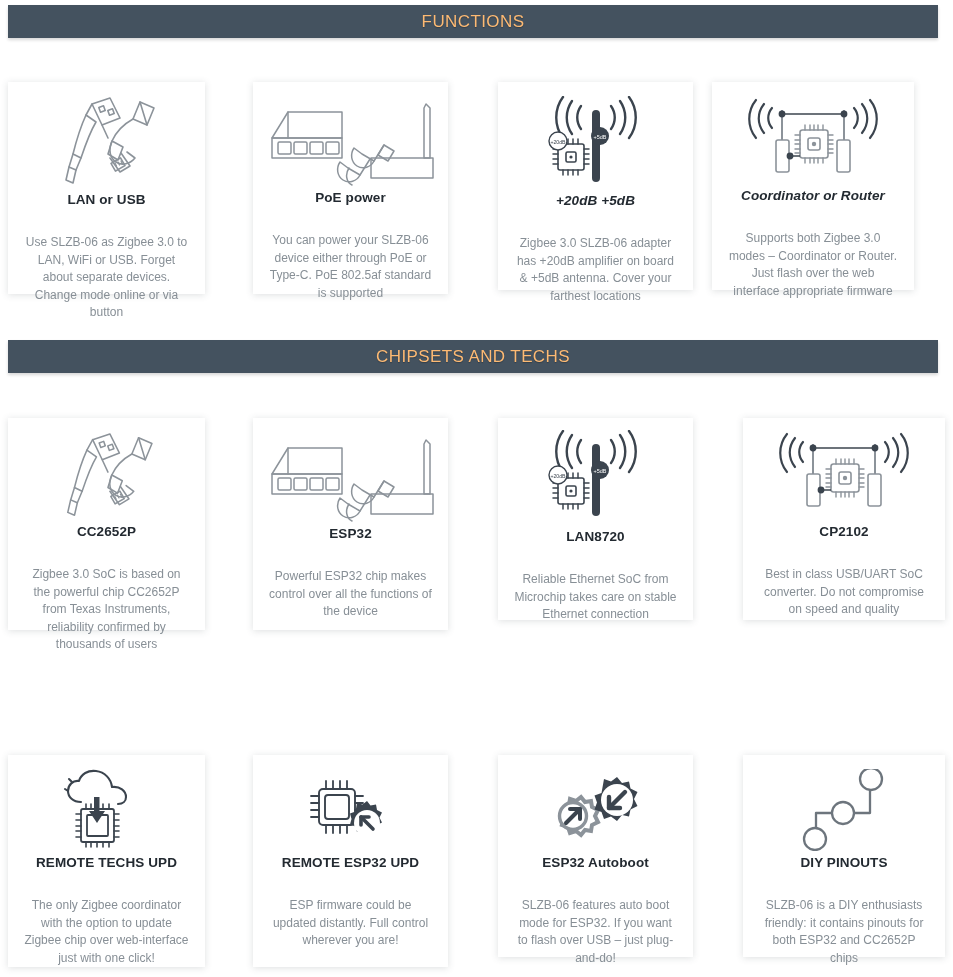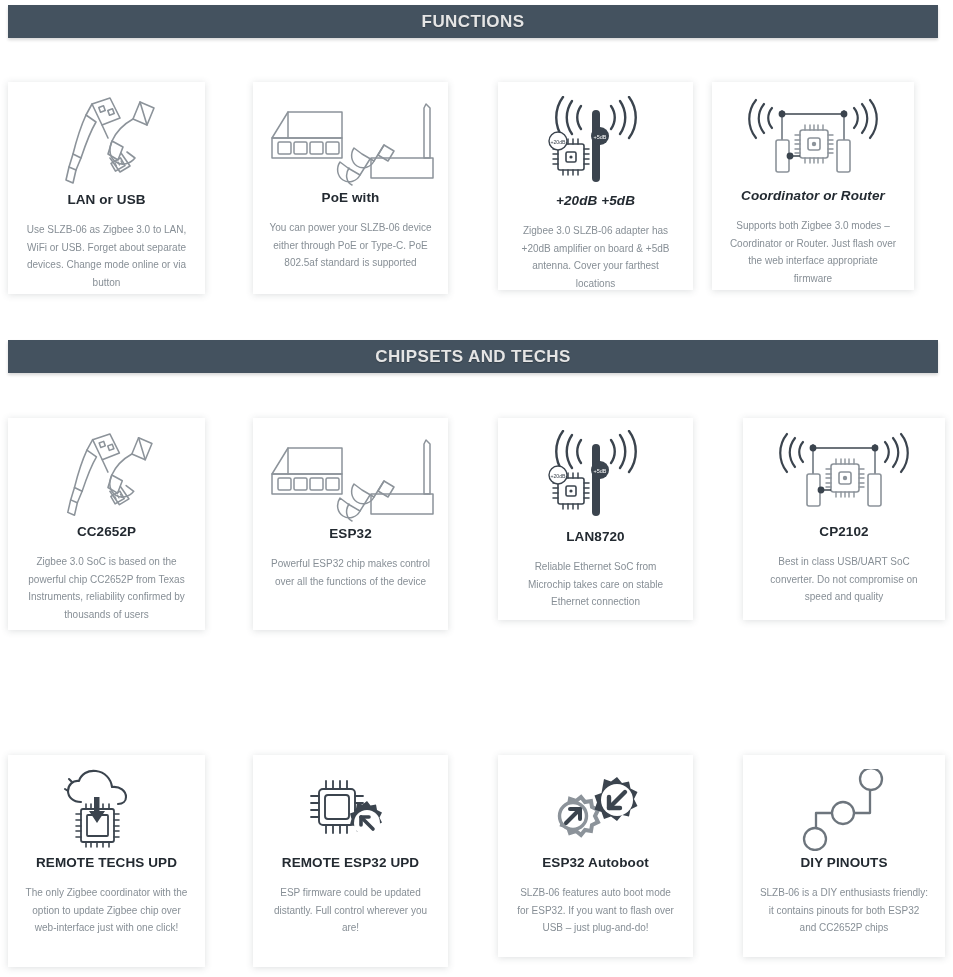--- a/index.html
+++ b/index.html
@@ -18,22 +18,22 @@
     left: 8px;
     width: 930px;
     height: 33px;
     background: #44525f;
     display: flex;
     align-items: center;
     justify-content: center;
     box-shadow: 0 2px 3px rgba(0,0,0,0.16);
   }
   .section-bar .bar-title {
-    color: #e5e5e5;
-    font-weight: bold;
+    color: #fdba74;
+    font-weight: normal;
     font-size: 17px;
     letter-spacing: 0.4px;
     text-shadow: 0 1px 1px rgba(0,0,0,0.25);
   }
   #bar-functions { top: 5px; }
   #bar-chipsets  { top: 340px; }
   #bar-updates   { top: 677px; }
 
   
   .card {
@@ -53,25 +53,25 @@
   }
   .card .card-title {
     font-weight: bold;
     font-size: 13.5px;
     color: #232a31;
     text-align: center;
     margin-top: 4px;
     letter-spacing: 0.1px;
   }
   .card .card-desc {
-    font-size: 10px;
+    font-size: 12px;
     line-height: 17.5px;
     color: #878f96;
     text-align: center;
-    margin-top: 14px;
+    margin-top: 27px;
     padding: 0 6px;
   }
 
   
   #card-lan-or-usb        { left: 8px;   top: 82px;  width: 197px; height: 212px; }
   #card-poe-power         { left: 253px; top: 82px;  width: 195px; height: 212px; }
   #card-gain              { left: 498px; top: 82px;  width: 195px; height: 208px; }
   #card-coordinator       { left: 712px; top: 82px;  width: 202px; height: 208px; }
 
   
@@ -143,21 +143,21 @@
           <path d="M108 65 L118 49"></path>
           <path d="M118 49 L128 55 L122 65 L112 59 Z"></path>
           <path d="M83 72 C79 78 80 86 86 89"></path>
           <path d="M74 66 C70 72 71 80 77 84 C83 88 91 85 94 79 L82 72 Z"></path>
           <path d="M94 79 L104 63"></path>
           <rect x="105" y="62" width="62" height="20"></rect>
           <path d="M160 8 L164 12 L164 62 L158 62 L158 12 Z"></path>
         </g>
       </svg>
     </div>
-    <div class="card-title">PoE with</div>
+    <div class="card-title">PoE power</div>
     <div class="card-desc">You can power your SLZB-06 device either through PoE or Type-C. PoE 802.5af standard is supported</div>
   </div>
 
   <div class="card" id="card-gain">
     <div class="icon-wrap">
       <svg width="110" height="95" viewBox="0 0 110 95">
         <g fill="none" stroke="#3b444e" stroke-width="2.4" stroke-linecap="round">
           <path d="M40 10 C35 17 35 26 40 33"></path>
           <path d="M31 5 C24 15 24 28 31 38"></path>
           <path d="M22 1 C13 13 13 30 22 42"></path>

